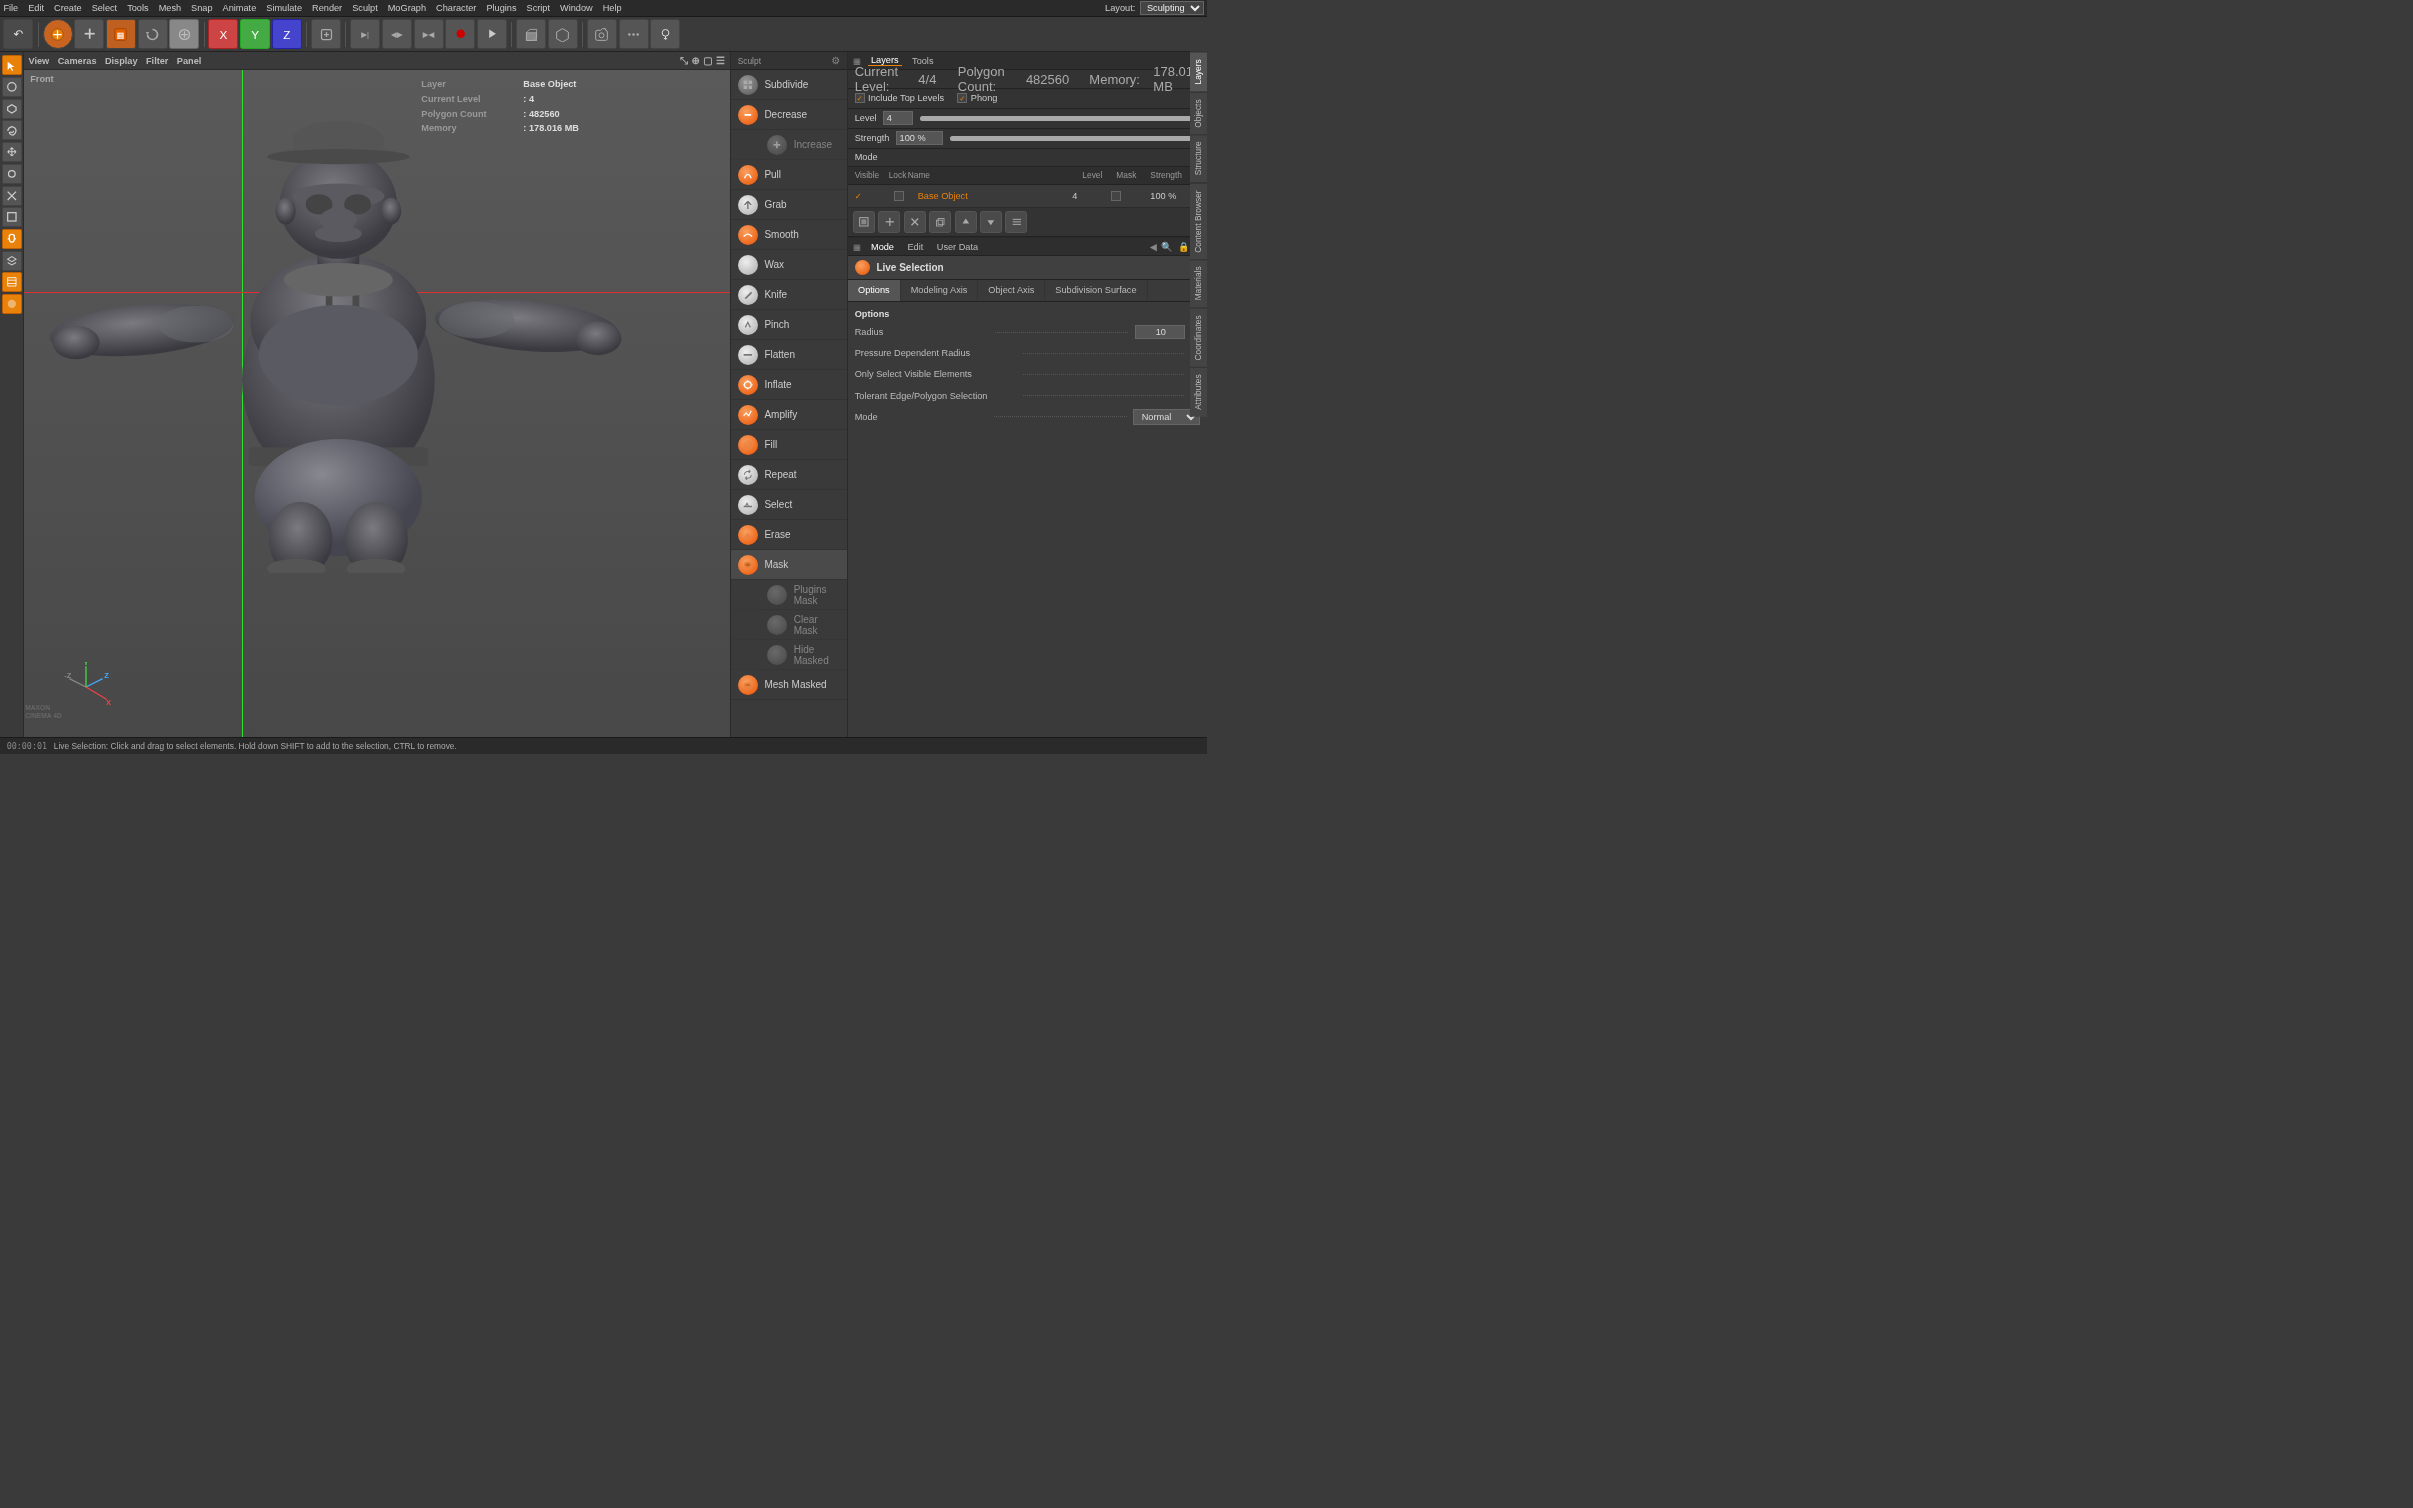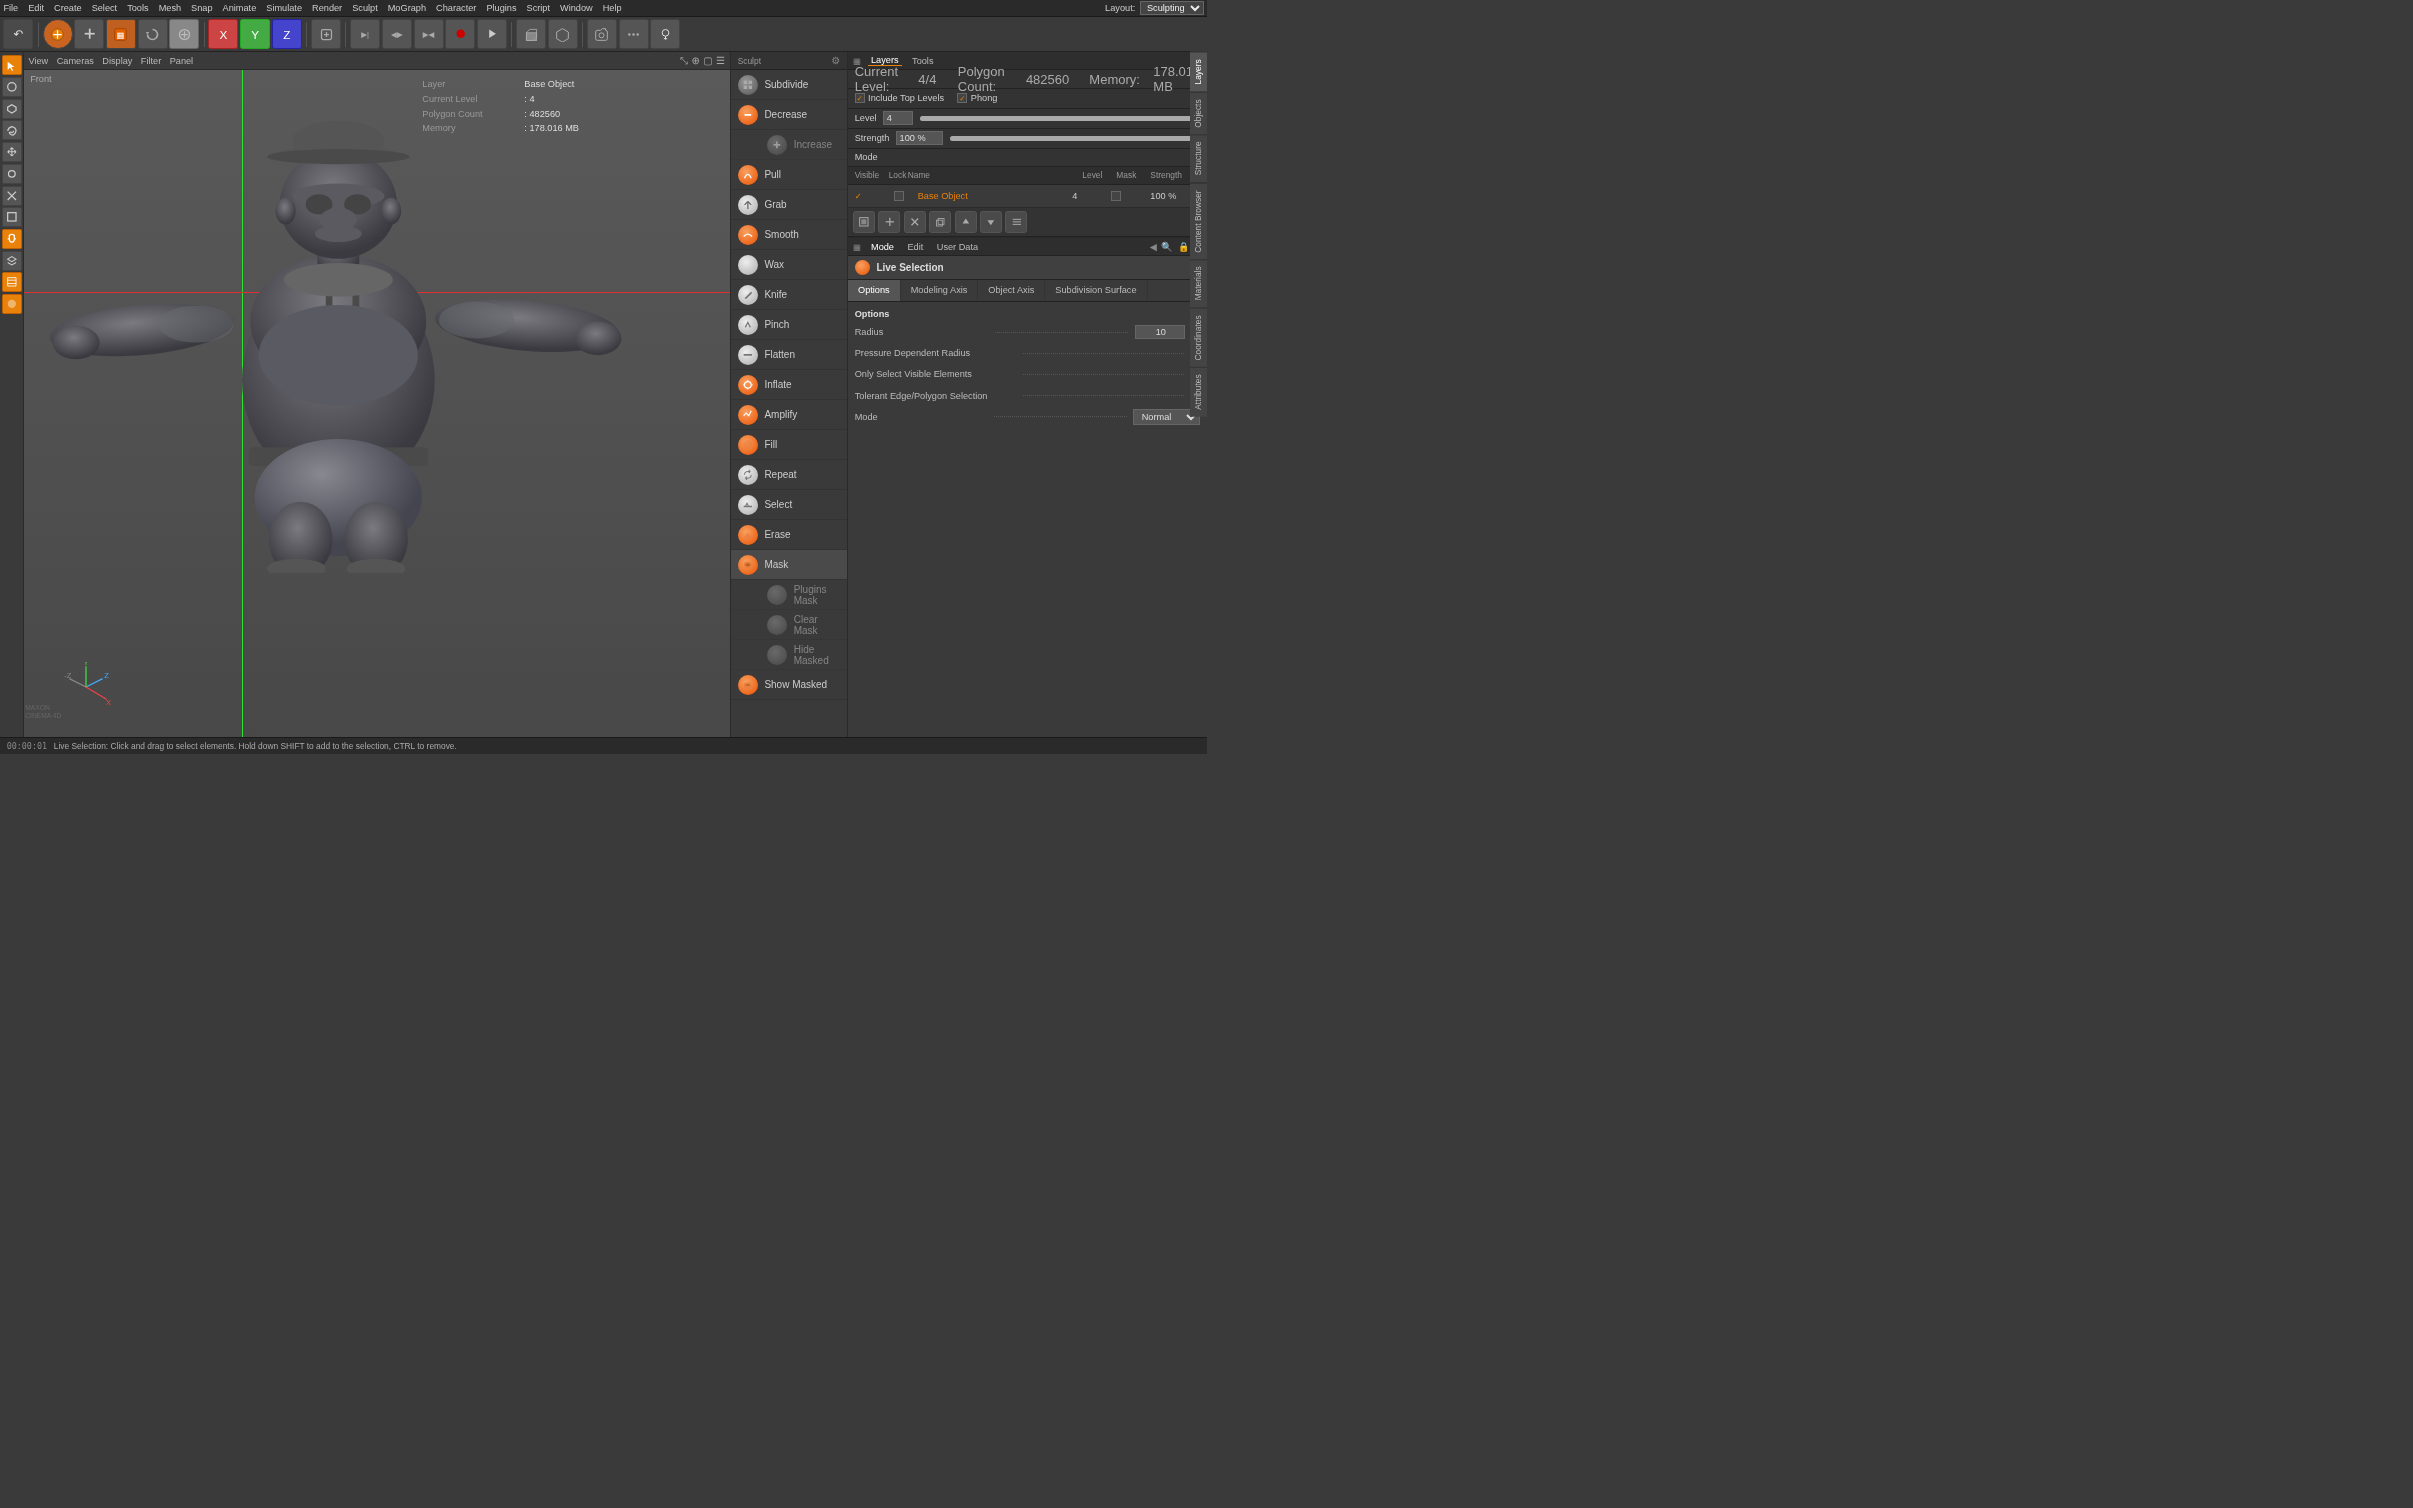--- a/index.html
+++ b/index.html
@@ -110,20 +110,21 @@
       font-size: 9.2px;
     }
     .left-tool-btn.active { background: #e8820a; border-color: #c06000; }
 
     
     #viewport {
       flex: 1;
       background: #8b5cf6;
       position: relative;
       overflow: hidden;
+      font-weight: bold;
     }
     #viewport-header {
       display: flex;
       align-items: center;
       background: #3a3a3a;
       height: 18.4px;
       padding: 0 5px;
       gap: 8.4px;
       border-bottom: 0.8px solid #2a2a2a;
       font-size: 9.2px;
@@ -1086,21 +1087,21 @@
       <div class="sculpt-icon gray"></div>
       <span class="sculpt-tool-label">Hide Masked</span>
     </div>
     <div class="sculpt-tool-item">
       <div class="sculpt-icon orange">
         <svg width="11.7" height="11.7" viewBox="0 0 14 14">
             <ellipse cx="7" cy="8" rx="5" ry="4" fill="#e88040"></ellipse>
             <path d="M4 8 Q7 4 10 8" fill="#c06020"></path>
           </svg>
       </div>
-      <span class="sculpt-tool-label">Show Masked</span>
+      <span class="sculpt-tool-label">Mesh Masked</span>
     </div>
   </div>
 
   <div id="right-panels">
 
     <div id="right-top">
 
       <div id="layers-header">
         <span style="font-size:8.4px;color:#888;">▦</span>
         <span class="layers-tab active">Layers</span>

